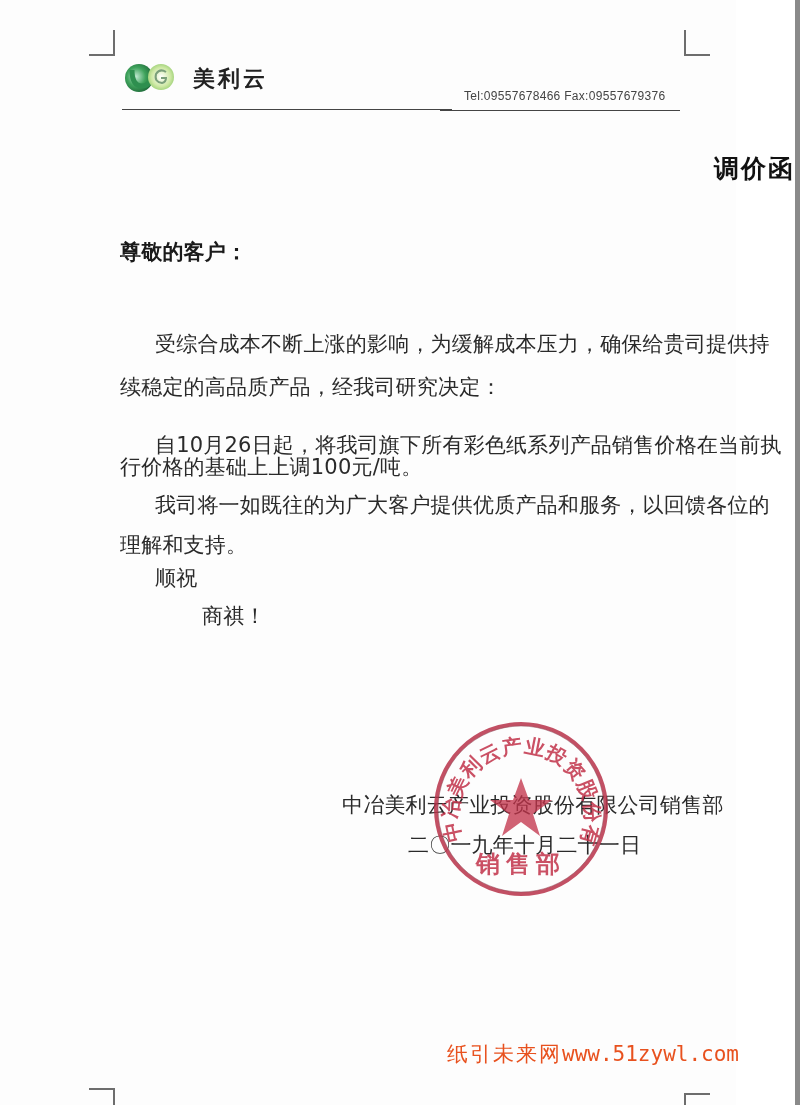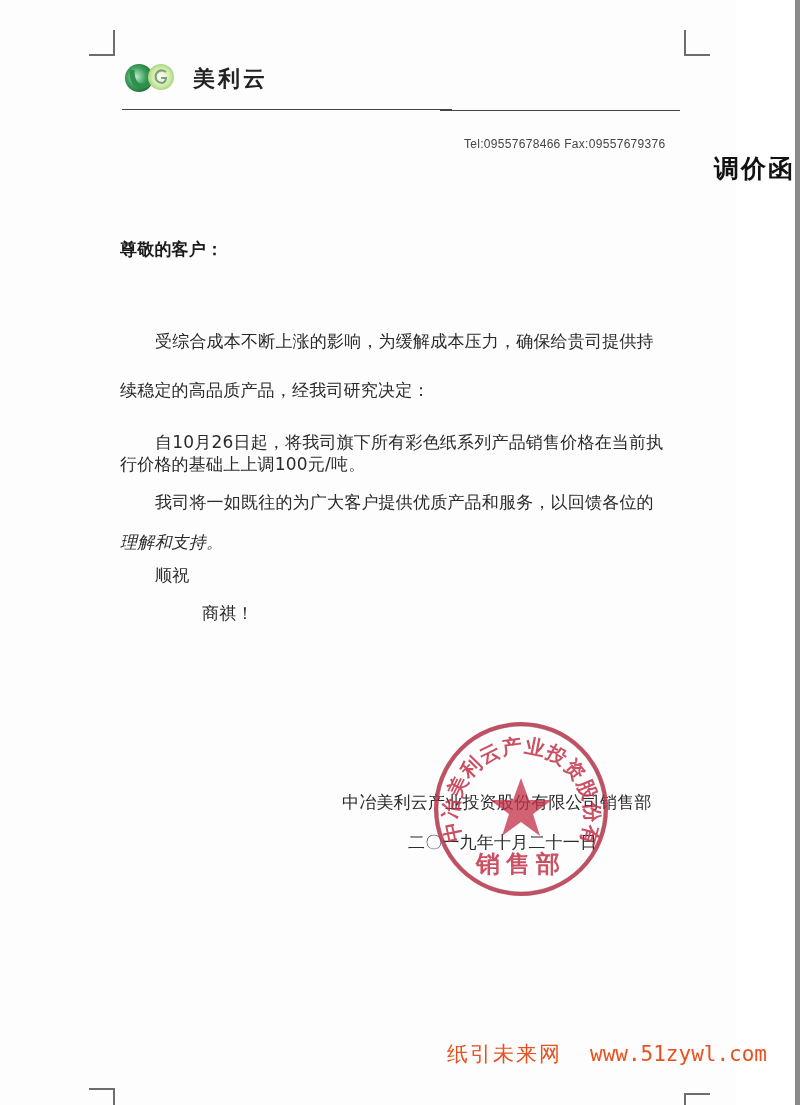--- a/index.html
+++ b/index.html
@@ -67,21 +67,20 @@
       width: 330px; height: 1px;
       background: #444;
     }
     .contact {
       position: absolute;
       left: 464px; top: 89px;
       font-family: "Liberation Sans", sans-serif;
       font-size: 12px;
       color: #444;
       letter-spacing: 0.3px;
-      margin-top: 48px;
     }
     .header-rule-right {
       position: absolute;
       left: 440px; top: 110px;
       width: 240px; height: 1px;
       background: #444;
     }
 
     
     .title {
@@ -89,33 +88,33 @@
       left: 0; top: 152px;
       width: 795px;
       text-align: right;
       font-size: 25px;
       font-weight: bold;
       color: #111;
       letter-spacing: 2px;
     }
     .line {
       position: absolute;
-      font-size: 17px;
+      font-size: 21px;
       color: #2a2a2a;
       white-space: nowrap;
       letter-spacing: 0.2px;
     }
     .salutation { left: 120px; top: 238px; font-weight: bold; color: #1a1a1a; }
     .p1 { left: 155px; top: 285px; }
     .p2a { left: 155px; top: 330px; }
-    .p2b { left: 120px; top: 373px; margin-top: 6px; }
+    .p2b { left: 120px; top: 373px; }
     .p3a { left: 155px; top: 415px; margin-top: 16px; }
     .p3b { left: 120px; top: 453px; }
     .p4a { left: 155px; top: 491px; }
-    .p4b { left: 120px; top: 531px; font-style: italic; }
+    .p4b { left: 120px; top: 531px; }
     .closing1 { left: 155px; top: 564px; }
     .closing2 { left: 202px; top: 602px; }
 
     .signature { left: 342px; top: 791px; z-index: 2; }
     .date { left: 408px; top: 831px; z-index: 2; }
 
     
     .stamp {
       position: absolute;
       left: 432px; top: 720px;
@@ -129,21 +128,21 @@
       position: absolute;
       left: 447px; top: 1040px;
       font-family: "DejaVu Sans Mono", "Liberation Mono", monospace;
       font-size: 21px;
       color: #e8511e;
       white-space: nowrap;
     }
     .watermark .wm-cn {
       font-family: "DejaVu Sans", sans-serif;
       letter-spacing: 2px;
-      margin-right: 28px;
+      margin-right: 0;
     }
   </style>
 </head>
 <body>
 
 <div class="page">
 
   <div class="crop tl"></div>
   <div class="crop tr"></div>
   <div class="crop bl"></div>

